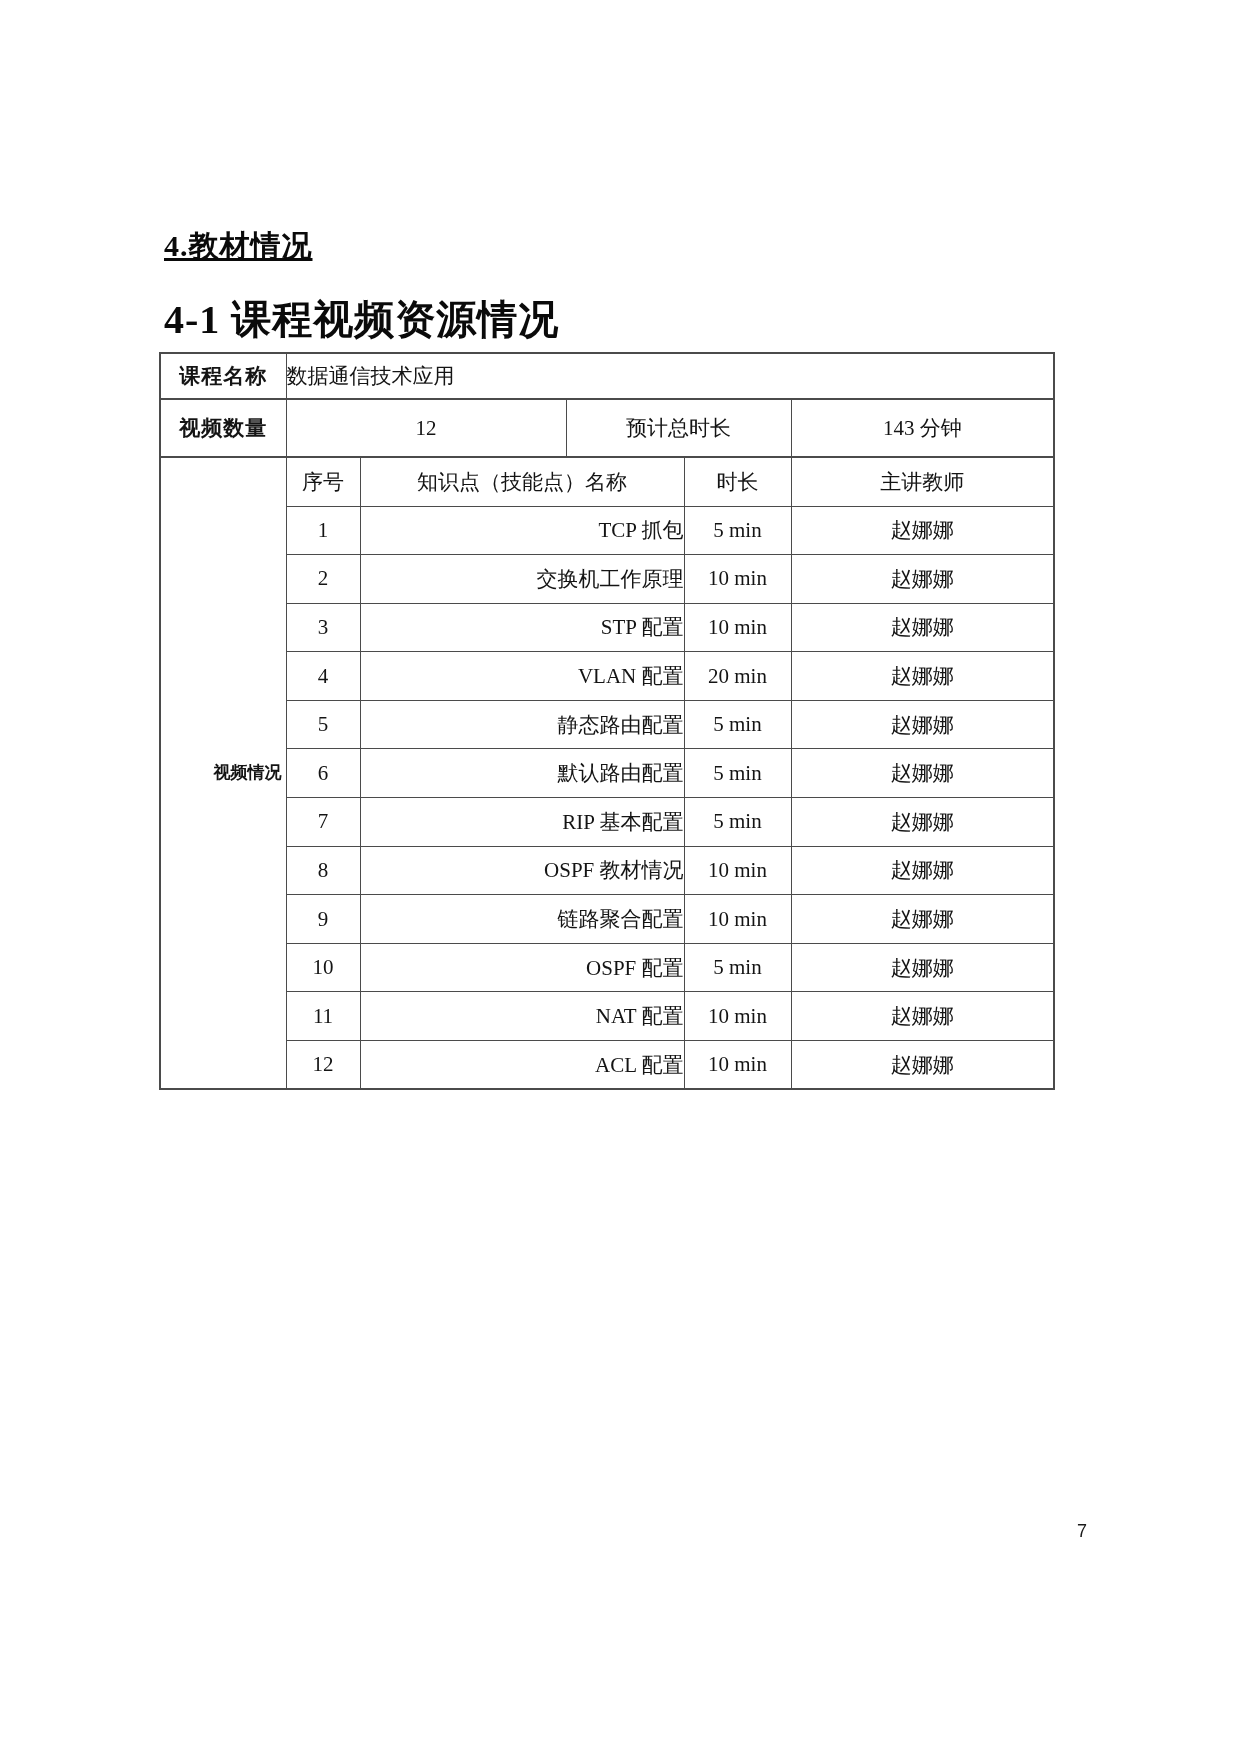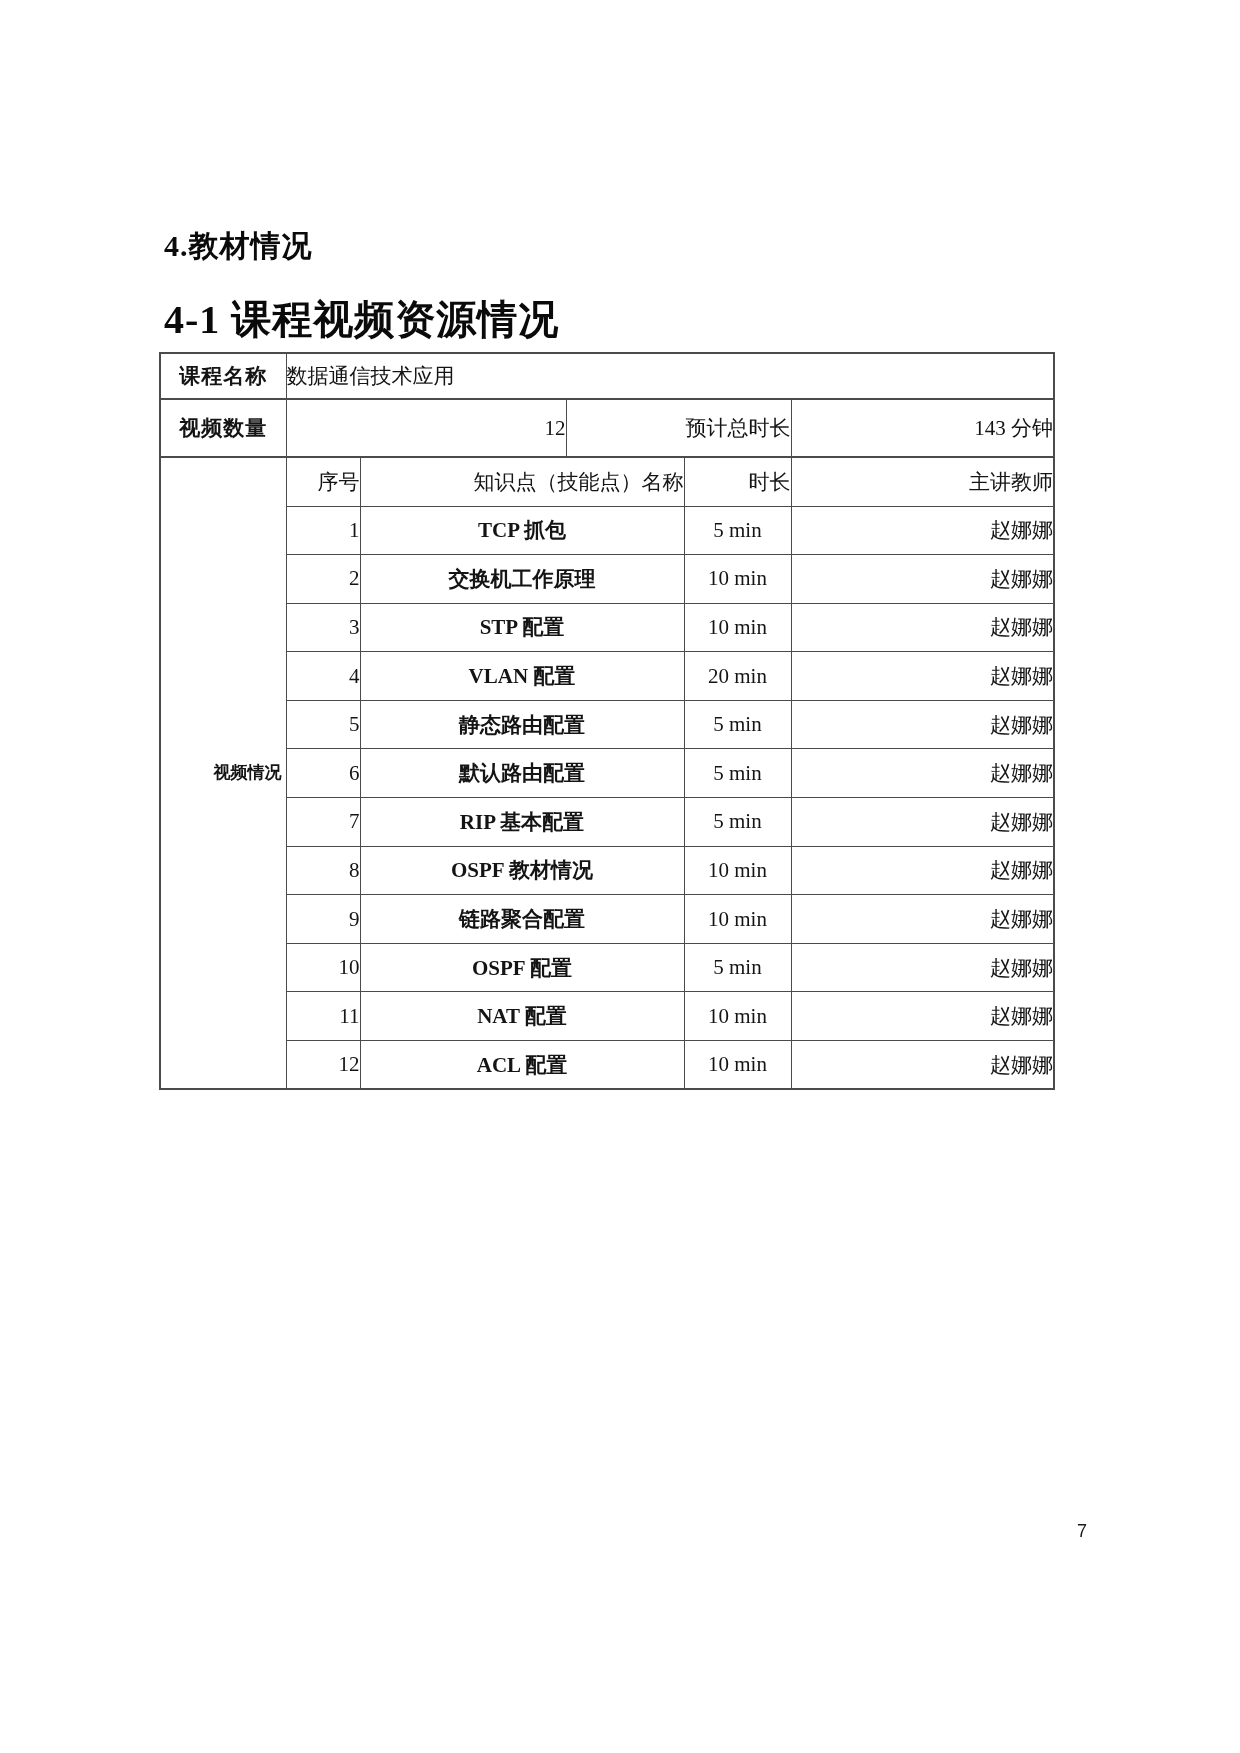--- a/index.html
+++ b/index.html
@@ -9,21 +9,21 @@
     position: relative;
     font-family: "Liberation Serif", "DejaVu Serif", serif;
     color: #111111;
     overflow: hidden;
   }
   .page { position: absolute; inset: 0; background: #ffffff; }
 
   .h1 {
     position: absolute; left: 164px; top: 226px;
     font-size: 30px; font-weight: bold; letter-spacing: 1px;
-    color: #0a0a0a; white-space: nowrap;
+    color: #0a0a0a; white-space: nowrap; text-decoration: underline;
   }
   .h2 {
     position: absolute; left: 164px; top: 292px;
     font-size: 40px; font-weight: bold; letter-spacing: 1px;
     color: #0a0a0a; white-space: nowrap;
   }
 
   table.course {
     position: absolute; left: 159px; top: 352px;
     width: 894px; table-layout: fixed;
@@ -37,23 +37,23 @@
     padding: 0;
     overflow: hidden;
     white-space: nowrap;
   }
   tr.r1 td { height: 46px; border-bottom-width: 2px; margin-top: 45px; }
   tr.r2 td { height: 58px; border-bottom-width: 2px; }
   tr.hdr td { height: 49px; }
   tr.data td { height: 48.6px; }
 
   td.label { font-weight: bold; text-align: center; letter-spacing: 1px; }
-  td.center { text-align: right; }
+  td.center { text-align: center; }
   td.left-pad { text-align: left; padding-left: 12px; }
-  td.name { text-align: center; padding-left: 13px; font-weight: bold; }
+  td.name { text-align: right; padding-left: 13px; }
   td.dur { text-align: center; padding-left: 11px; }
 
   td.vcell { text-align: center; vertical-align: middle; }
   .vlabel {
     display: inline-block;
     width: 1.15em;
     word-break: break-all;
     line-height: 1.62;
     font-weight: bold;
     font-size: 17px;

